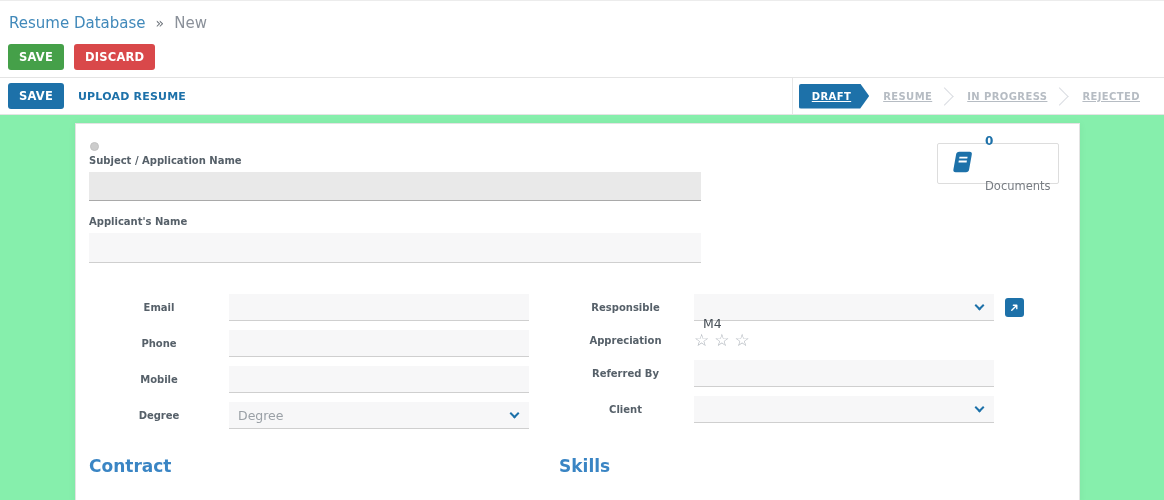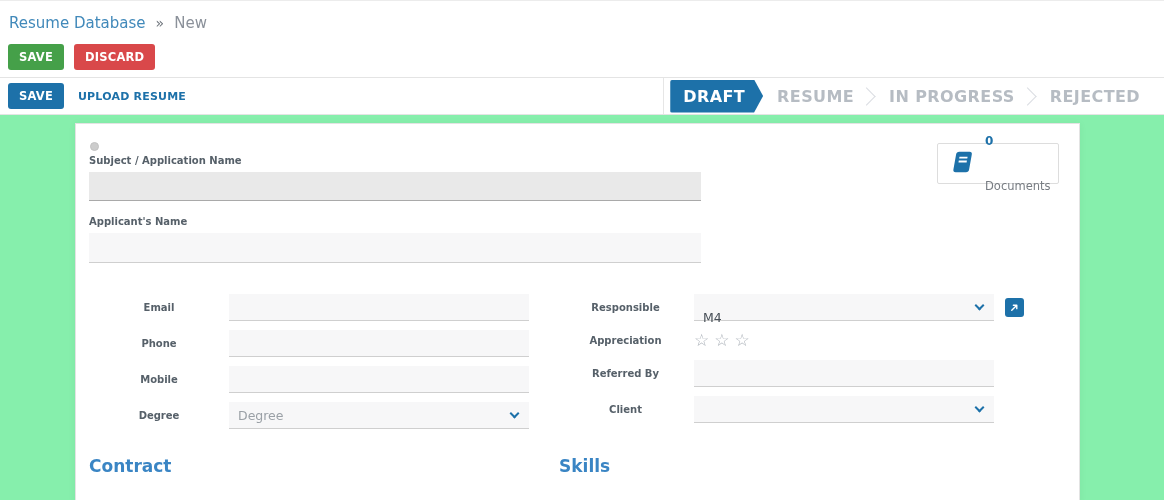--- a/index.html
+++ b/index.html
@@ -23,22 +23,22 @@
 
   
   .toolbar { height:37px; background:#fff; border-bottom:1px solid #e4e4e4;
              display:flex; align-items:center; }
   .btn-lock { background:#1d71a9; margin-left:8px; }
   .btn-upload { background:none; border:none; color:#1d71a9; font-weight:bold;
                 font-size:11px; margin-left:14px; cursor:pointer; letter-spacing:.2px;
                 font-family:inherit; }
   .statusbar { margin-left:auto; display:flex; align-items:center; height:100%;
                border-left:1px solid #e6e6e6; padding-left:6px; padding-right:10px; }
-  .stage { font-size:16px; font-weight:bold; letter-spacing:.4px; color:#b6bcc3;
-           padding:7px 14px; white-space:nowrap; cursor:pointer; }
+  .stage { font-size:10px; font-weight:bold; letter-spacing:.4px; color:#b6bcc3;
+           padding:7px 14px; white-space:nowrap; cursor:pointer;text-decoration:underline; }
   .stage.active { background:#1d71a9; color:#fff; border-radius:2px;
                   padding:7px 18px 7px 13px;
                   clip-path:polygon(0 0,calc(100% - 9px) 0,100% 50%,calc(100% - 9px) 100%,0 100%); }
   .stage-sep { width:13px; height:13px; border-top:1px solid #dadde2; border-right:1px solid #dadde2;
                transform:rotate(45deg); margin:0 2px 0 -8px; flex:none; }
 
   
   .content { padding:8px 0 0 75px; }
   .sheet { position:relative; width:1005px; height:379px; background:#fff;
            border:1px solid #e3e3e3; box-shadow:0 1px 8px rgba(0,0,0,.05);
@@ -63,21 +63,21 @@
   .cols { display:flex; margin-top:26px; }
   .col-left  { width:468px; flex:none; }
   .col-right { flex:1; }
   .frow { display:flex; align-items:center; height:36px;text-align:center; }
   .frow .flabel { flex:none; align-self:center; }
   .col-left  .flabel { width:140px; }
   .col-right .flabel { width:137px; }
   .finput, .fselect { position:relative; width:300px; height:27px; background:#f7f7f8;
                       border-bottom:1px solid #cfcfcf; cursor:text; }
   .fselect { cursor:pointer; }
-  .fselect .sel-value { position:absolute; left:9px; top:16px; font-size:12.5px; color:#464e56; }
+  .fselect .sel-value { position:absolute; left:9px; top:22px; font-size:12.5px; color:#464e56; }
   .fselect .sel-placeholder { position:absolute; left:9px; top:6px; font-size:12.5px; color:#9aa0a6; }
   .chev-down { position:absolute; right:11px; top:8px; width:7px; height:7px;
                border-right:2px solid #1d71a9; border-bottom:2px solid #1d71a9;
                transform:rotate(45deg); }
   .ext-btn { width:19px; height:19px; background:#1d71a9; border:none; border-radius:3px;
              margin-left:11px; cursor:pointer; display:flex; align-items:center;
              justify-content:center; flex:none; }
   .stars { display:flex; align-items:center; height:30px; gap:5px; }
   .star { font-size:17px; color:#aeb4bb; line-height:17px; cursor:pointer; }
   .star::before { content:"\2606"; }

